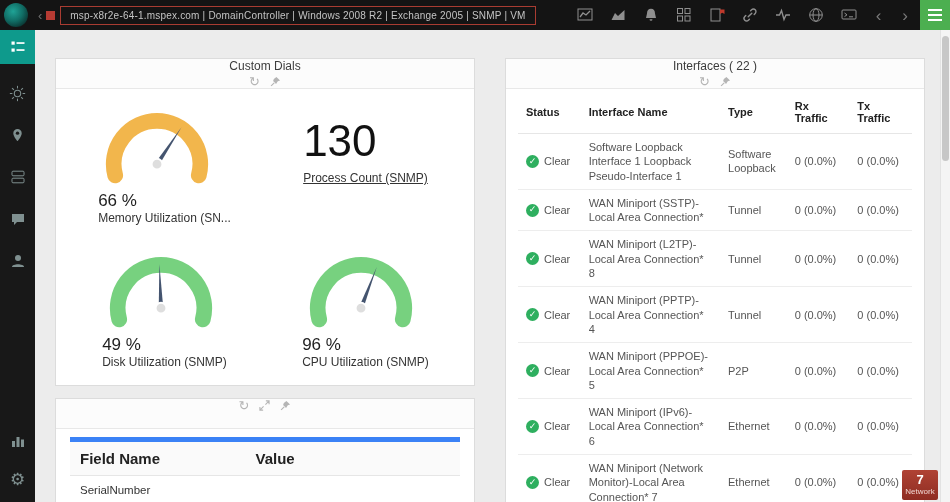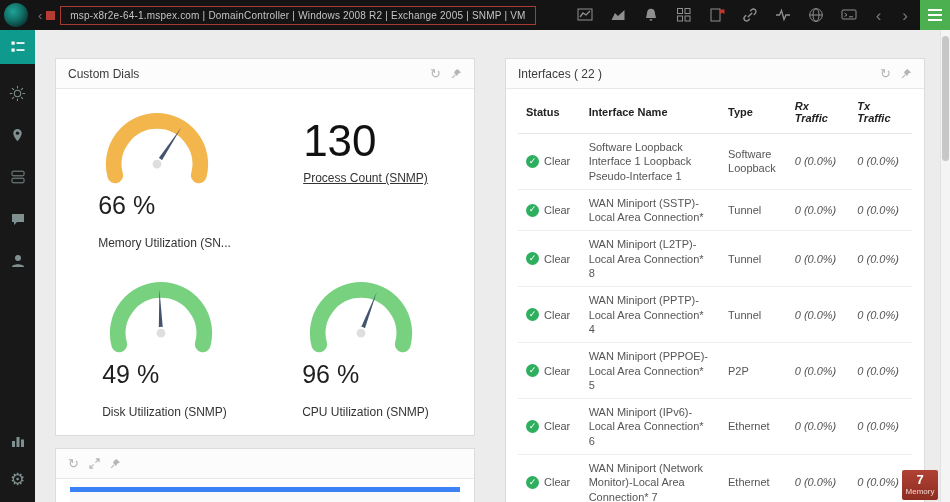--- a/index.html
+++ b/index.html
@@ -35,31 +35,31 @@
   .scrollbar { position:absolute; right:0; top:30px; bottom:0; width:10px; background:#f4f4f4;
                border-left:1px solid #e2e2e2; z-index:6; }
   .scroll-thumb { position:absolute; top:6px; left:1px; width:7px; height:125px; background:#c7c7c7; border-radius:4px; }
 
   
   .main { position:absolute; left:35px; top:30px; right:10px; bottom:0; overflow:hidden;
           padding:28px 0 0 20px; display:flex; gap:30px; align-items:flex-start; }
   .col { width:420px; flex:0 0 420px; }
   .card { background:#fff; border:1px solid #dcdcdc; }
   .card-head { height:30px; display:flex; align-items:center; padding:0 12px; background:#fcfcfc;
-               border-bottom:1px solid #e8e8e8; }
+               border-bottom:1px solid #e8e8e8;flex-direction:column; }
   .card-title { flex:1; font-size:12px; color:#3c3c3c; }
   .head-icons { display:flex; align-items:center; gap:10px; color:#b5b5b5; }
   .head-ico { font-size:13px; line-height:1; cursor:pointer; display:flex; align-items:center; }
 
   
   .dials-grid { display:grid; grid-template-columns:1fr 1fr; padding:18px 8px 16px; row-gap:26px; justify-items:center; }
   .dial { }
   .gauge-svg { width:118px; height:77px; }
-  .dial-value { font-size:25px; color:#1f1f1f; margin-top:3px; }
-  .dial-label { font-size:12px; color:#333; margin-top:16px; }
+  .dial-value { font-size:17px; color:#1f1f1f; margin-top:3px; }
+  .dial-label { font-size:12px; color:#333; margin-top:0; }
   .big-number { font-size:44px; color:#111; line-height:1; margin-top:12px; }
   .dial.number .dial-label { margin-top:8px;text-decoration:underline; }
 
   
   .notes-card { margin-top:12px; }
   .notes-wrap { padding:8px 14px 0; }
   table { border-collapse:collapse; width:100%; }
   .notes-table th { text-align:left; font-size:15px; color:#222; background:#fafafa;
                     border-top:5px solid #3b82f6; border-bottom:1px solid #e6e6e6; padding:8px 10px; }
   .notes-table th:first-child { width:45%; }
@@ -67,21 +67,21 @@
 
   
   .if-wrap { padding:0 12px; }
   .if-table th { text-align:left; font-size:11px; color:#222; padding:11px 8px 9px;
                  border-bottom:1px solid #e6e6e6; font-weight:bold; }
   .if-table td { font-size:11px; color:#555; padding:6px 8px; border-bottom:1px solid #ededed;
                  vertical-align:middle; line-height:1.3; }
   .c-status { width:62px; }
   .c-name { width:138px; color:#444; }
   .c-type { width:66px; }
-  .c-rx, .c-tx { width:62px;font-style:italic; }
+  .c-rx, .c-tx { width:62px; }
   .status-cell { display:flex; align-items:center; gap:5px; }
   .chk { width:13px; height:13px; border-radius:50%; background:#2eaf5f; color:#fff; font-size:9px;
          display:inline-flex; align-items:center; justify-content:center; flex:0 0 13px; }
 
   
   .alarm-badge { position:absolute; right:12px; bottom:2px; width:36px; padding:3px 0 4px;
                  background:linear-gradient(#b04234,#8e2d22); text-align:center; border-radius:2px;
                  cursor:pointer; z-index:8; }
   .alarm-count { color:#fff; font-size:13px; font-weight:bold; line-height:1.1; }
   .alarm-label { color:#f0d7d2; font-size:8px; }
@@ -464,14 +464,14 @@
             </tbody>
         </table>
       </div>
     </section>
 
   </div>
 </main>
 
 <div class="alarm-badge">
   <div class="alarm-count">7</div>
-  <div class="alarm-label">Memory</div>
+  <div class="alarm-label">Network</div>
 </div>
 
 </body></html>

